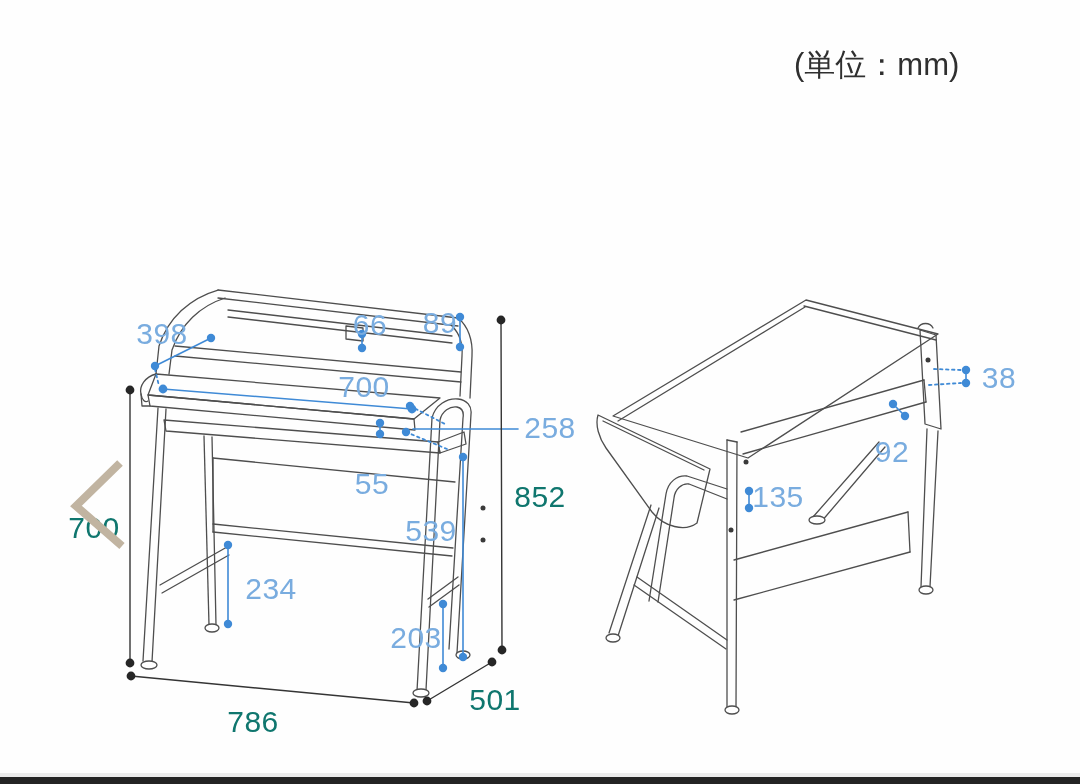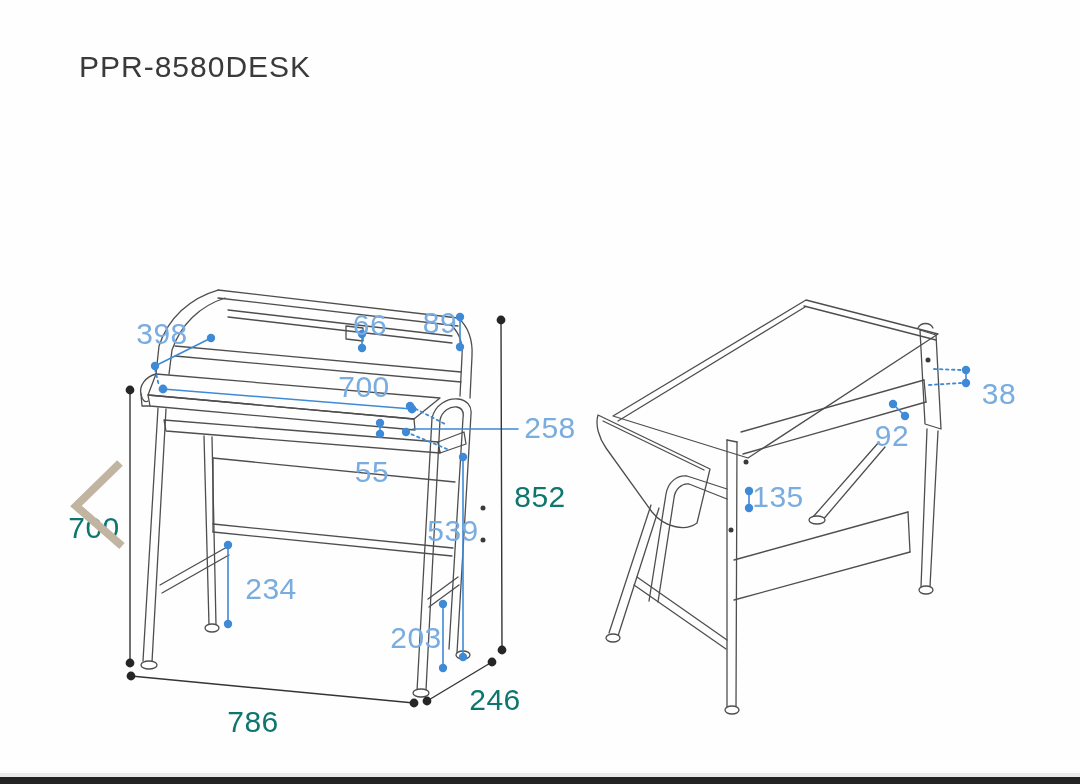--- a/index.html
+++ b/index.html
@@ -193,39 +193,39 @@
       <path class="blue-line" d="M893,404 L905,416"></path>
       <circle class="blue-dot" cx="893" cy="404" r="4.2"></circle>
       <circle class="blue-dot" cx="905" cy="416" r="4.2"></circle>
 
       <path class="blue-line" d="M749,491 L749,508"></path>
       <circle class="blue-dot" cx="749" cy="491" r="4.2"></circle>
       <circle class="blue-dot" cx="749" cy="508" r="4.2"></circle>
     </g>
   </svg>
 
-  <div class="label title">PPR-8580DESK</div>
+  <div class="label unit">(単位：mm)</div>
 
   <div class="label dim blue" style="left:162px;top:334px">398</div>
   <div class="label dim blue" style="left:370px;top:325px">66</div>
   <div class="label dim blue" style="left:440px;top:323px">89</div>
   <div class="label dim blue" style="left:364px;top:387px">700</div>
-  <div class="label dim blue" style="left:372px;top:472px">55</div>
+  <div class="label dim blue" style="left:372px;top:484px">55</div>
   <div class="label dim blue" style="left:550px;top:428px">258</div>
-  <div class="label dim blue" style="left:453px;top:531px">539</div>
+  <div class="label dim blue" style="left:431px;top:531px">539</div>
   <div class="label dim blue" style="left:271px;top:589px">234</div>
   <div class="label dim blue" style="left:416px;top:638px">203</div>
 
   <div class="label dim dark" style="left:94px;top:528px">700</div>
   <div class="label dim dark" style="left:540px;top:497px">852</div>
   <div class="label dim dark" style="left:253px;top:722px">786</div>
-  <div class="label dim dark" style="left:495px;top:700px">246</div>
-
-  <div class="label dim blue" style="left:999px;top:394px">38</div>
-  <div class="label dim blue" style="left:892px;top:436px">92</div>
+  <div class="label dim dark" style="left:495px;top:700px">501</div>
+
+  <div class="label dim blue" style="left:999px;top:378px">38</div>
+  <div class="label dim blue" style="left:892px;top:452px">92</div>
   <div class="label dim blue" style="left:778px;top:497px">135</div>
 
   <svg id="chevron" width="1080" height="784" viewBox="0 0 1080 784">
     <path d="M120,463 L76,506 L122,546"></path>
   </svg>
 
   <div id="bottom-bar"></div>
 </div>
 
 </body></html>

